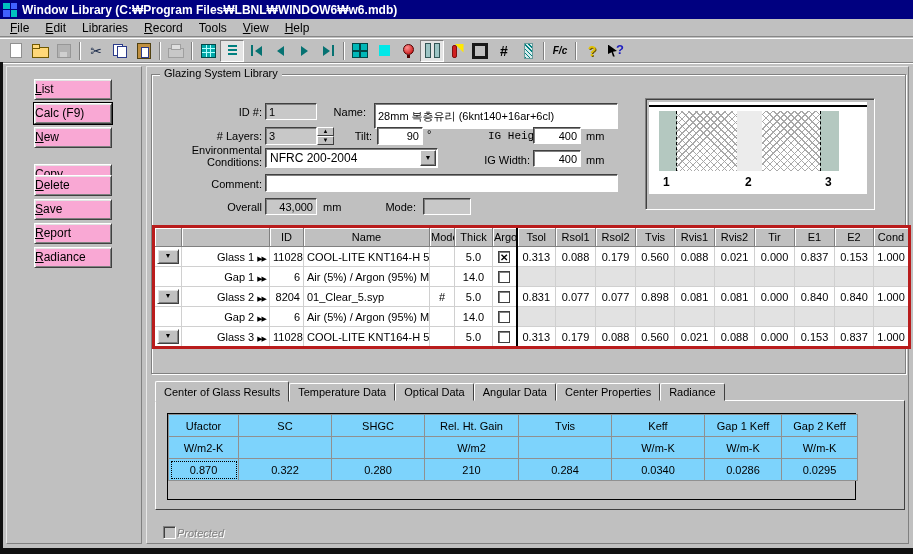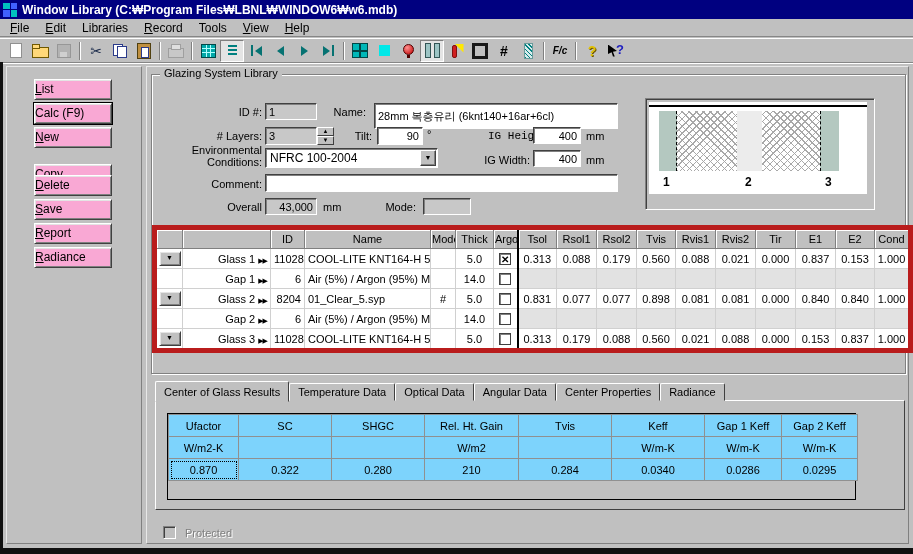--- a/index.html
+++ b/index.html
@@ -111,21 +111,21 @@
   .pvwhite{position:absolute;left:3px;top:3px;width:218px;height:92px;background:#fff;}
   .pvtop{position:absolute;left:0;top:3px;width:100%;height:2px;background:#000;}
   .pvband{position:absolute;left:10px;top:9px;height:60px;display:flex;}
   .pv-glass{background:#b4c8c0;}
   .pv-clear{background:#ececec;}
   .pv-hatch{background-color:#fff;background-image:repeating-linear-gradient(45deg,#a8a8a8 0 1px,transparent 1px 5px),
     repeating-linear-gradient(-45deg,#a8a8a8 0 1px,transparent 1px 5px);}
   .pvnum{position:absolute;top:73px;font-weight:bold;font-size:12px;}
   
   table.ltable{position:absolute;left:152px;top:225px;width:756px;border-collapse:collapse;
-    table-layout:fixed;background:#fff;font-size:11px;border:5px solid #b91c1c;}
+    table-layout:fixed;background:#fff;font-size:11px;border:3px solid #b91c1c;}
   .ltable th{background:#c0c0c0;border:1px solid #808080;box-shadow:inset 1px 1px 0 #fff;
     height:18px;font-weight:normal;padding:0 1px;overflow:hidden;white-space:nowrap;}
   .ltable td{border:1px solid #d0d0d0;height:19px;padding:0 3px;overflow:hidden;white-space:nowrap;}
   .ltable td.c{text-align:center;padding:0 1px;}
   .ltable td.r{text-align:right;}
   .ltable .tsol{border-left:2px solid #000;}
   .ltable td.gapnum{background:#e2e2e2;}
   .drop{width:22px;height:15px;background:#c0c0c0;border:1px solid;border-color:#fff #404040 #404040 #fff;
     box-shadow:inset 1px 1px 0 #e4e4e4,inset -1px -1px 0 #808080;font-size:7px;line-height:12px;
     text-align:center;box-sizing:border-box;margin:0 auto;}
@@ -141,21 +141,21 @@
   .tabpage{position:absolute;left:155px;top:400px;width:750px;height:110px;background:#c0c0c0;
     border:1px solid;border-color:#fff #404040 #404040 #fff;box-sizing:border-box;}
   
   .rgrid{position:absolute;left:167px;top:413px;width:689px;height:87px;border:1px solid #000;
     background:#c0c0c0;box-sizing:border-box;}
   table.rtable{border-collapse:collapse;width:100%;table-layout:fixed;font-size:11px;}
   .rtable td{background:#7dd3fc;border:1px solid #909090;height:19px;text-align:center;
     overflow:hidden;white-space:nowrap;}
   .rtable .focuscell{outline:1px dotted #000;outline-offset:-3px;}
   
-  .prot{position:absolute;left:163px;top:526px;display:flex;align-items:center;gap:9px;}
+  .prot{position:absolute;left:163px;top:526px;display:flex;align-items:center;gap:1px;font-style:italic;}
   .prot .cbx{width:13px;height:13px;background:#c0c0c0;border:1px solid;border-color:#808080 #fff #fff #808080;
     box-shadow:inset 1px 1px 0 #404040;box-sizing:border-box;}
   .prot .lbl{color:#808080;text-shadow:1px 1px 0 #fff;font-size:11px;}
 </style>
 </head>
 <body>
 
 <div id="screen">
 
   <div class="titlebar">
@@ -303,21 +303,21 @@
   <span class="flabel" style="left:340px;top:130px;width:32px;">Tilt:</span>
   <input class="field right" style="left: 377px; top: 127px; width: 46px; height: 18px;" value="90">
   <span class="flabel" style="left:427px;top:128px;width:10px;text-align:left;">°</span>
   <span class="flabel" style="left:488px;top:130px;width:64px;font-family:Liberation Mono, monospace;">IG Height:</span>
   <input class="field right" style="left: 533px; top: 127px; width: 48px; height: 17px;" value="400">
   <span class="flabel" style="left:586px;top:130px;width:22px;text-align:left;">mm</span>
 
   <span class="flabel" style="left:176px;top:144px;width:86px;">Environmental</span>
   <span class="flabel" style="left:176px;top:156px;width:86px;">Conditions:</span>
   <div class="combo">
-    <span class="val">NFRC 100-2004</span>
+    <span class="val">NFRC 200-2004</span>
     <span class="arrow">▼</span>
   </div>
   <span class="flabel" style="left:470px;top:154px;width:60px;">IG Width:</span>
   <input class="field right" style="left: 533px; top: 150px; width: 48px; height: 17px;" value="400">
   <span class="flabel" style="left:586px;top:154px;width:22px;text-align:left;">mm</span>
 
   <span class="flabel" style="left:196px;top:178px;width:66px;">Comment:</span>
   <input class="field" style="left: 265px; top: 174px; width: 353px; height: 18px;" value="">
 
   <span class="flabel" style="left:213px;top:201px;width:49px;">Overall</span>

